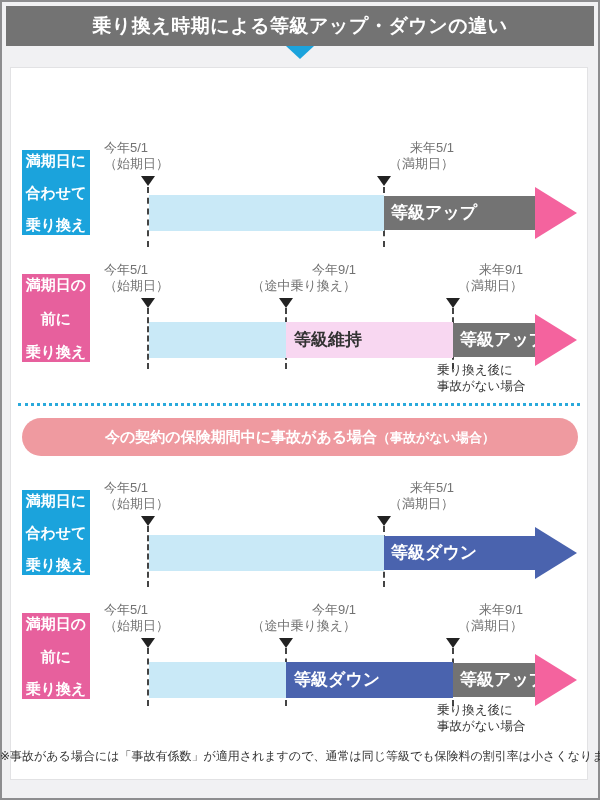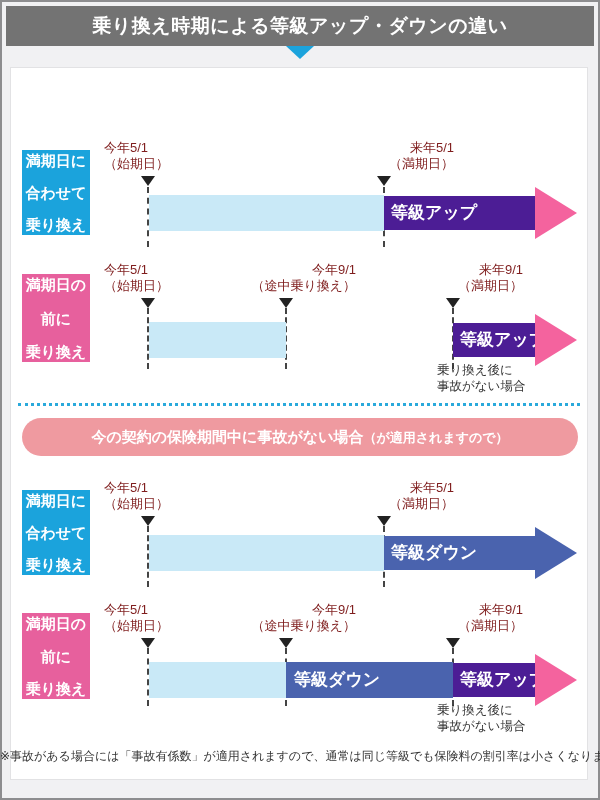--- a/index.html
+++ b/index.html
@@ -30,37 +30,37 @@
   }
   .pill .paren{font-size:13px;}
   
   .labelbox{
     left:22px;width:68px;display:flex;flex-direction:column;justify-content:space-between;
     color:#fff;font-weight:bold;font-size:15px;text-align:center;line-height:21px;
   }
   .labelbox.blue{background:#1ba3dc;}
   .labelbox.pink{background:#e7609d;}
   
-  .datelabel{color:#7f1d1d;font-size:13px;line-height:16px;white-space:nowrap;}
+  .datelabel{color:#737373;font-size:13px;line-height:16px;white-space:nowrap;}
   .datelabel.center{text-align:right;}
   .marker{
     width:0;height:0;
     border-left:7px solid transparent;border-right:7px solid transparent;
     border-top:10px solid #222;
   }
   .dashline{width:0;border-left:2px dashed #444;}
   .bar{height:36px;}
   .bar.lightblue{background:#c9e9f7;}
   .bar.lightpink{background:#f8d7f1;}
   .bar.navy{background:#4a63ae;}
   .bartext{font-weight:bold;font-size:17px;line-height:36px;padding-left:8px;white-space:nowrap;}
   .bartext.dark{color:#333;}
   .bartext.white{color:#fff;}
   .arrowbody{height:34px;color:#fff;font-weight:bold;font-size:17px;line-height:34px;white-space:nowrap;padding-left:7px;box-sizing:border-box;overflow:visible;}
-  .arrowbody.pinkbg{background:#4c1d95;}
+  .arrowbody.pinkbg{background:#737373;}
   .arrowbody.navybg{background:#4a63ae;}
   .arrowhead{width:0;height:0;border-top:26px solid transparent;border-bottom:26px solid transparent;}
   .arrowhead.pinkbd{border-left:42px solid #f4639e;}
   .arrowhead.navybd{border-left:42px solid #4a63ae;}
   .rownote{color:#333;font-size:12.5px;line-height:16px;white-space:nowrap;}
   .divider{left:18px;top:403px;width:562px;height:0;border-top:3px dotted #2aa9db;}
   .footnote{left:0;top:748px;width:600px;text-align:center;color:#333;font-size:12px;white-space:nowrap;}
 </style>
 </head>
 <body>
@@ -115,33 +115,36 @@
     <div>来年9/1</div>
     <div>（満期日）</div>
   </div>
   <div class="abs marker" style="left:141px;top:298px;"></div>
   <div class="abs marker" style="left:279px;top:298px;"></div>
   <div class="abs marker" style="left:446px;top:298px;"></div>
   <div class="abs dashline" style="left:147px;top:308px;height:61px;"></div>
   <div class="abs dashline" style="left:285px;top:308px;height:61px;"></div>
   <div class="abs dashline" style="left:452px;top:308px;height:61px;"></div>
   <div class="abs bar lightblue" style="left:149px;top:322px;width:137px;"></div>
+  <div class="abs bar lightpink" style="left:286px;top:322px;width:167px;">
+    <div class="bartext dark">等級維持</div>
+  </div>
   <div class="abs arrowbody pinkbg" style="left:453px;top:323px;width:82px;">
     <span>等級アップ</span>
   </div>
   <div class="abs arrowhead pinkbd" style="left:535px;top:314px;"></div>
   <div class="abs rownote" style="left:437px;top:362px;">
     <div>乗り換え後に</div>
     <div>事故がない場合</div>
   </div>
 
   <div class="abs divider"></div>
 
   <div class="abs pill" style="top:418px;">
-    <span>今の契約の保険期間中に事故がない場合</span><span class="paren">（が適用されますので）</span>
+    <span>今の契約の保険期間中に事故がある場合</span><span class="paren">（事故がない場合）</span>
   </div>
 
   <div class="abs labelbox blue" style="top:490px;height:85px;">
     <div>満期日に</div>
     <div>合わせて</div>
     <div>乗り換え</div>
   </div>
   <div class="abs datelabel" style="left:104px;top:480px;">
     <div>今年5/1</div>
     <div>（始期日）</div>

